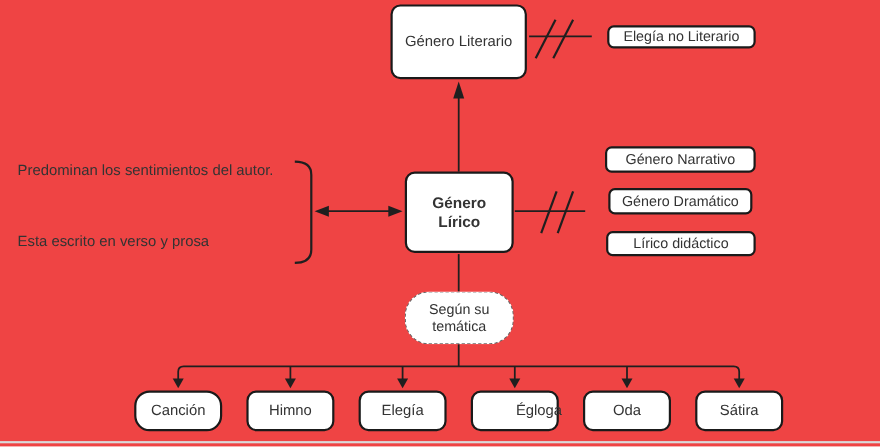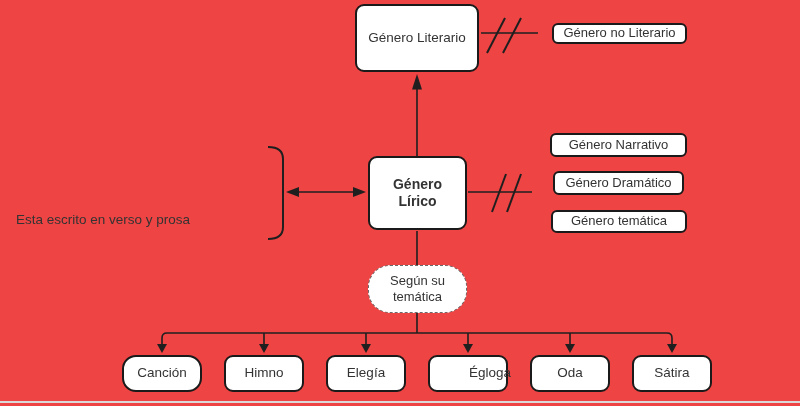--- a/index.html
+++ b/index.html
@@ -103,41 +103,42 @@
       <polygon points="565,344 575,344 570,353"></polygon>
       <polygon points="667,344 677,344 672,353"></polygon>
     </g>
   </svg>
 
   <div class="node rounded-lg big" style="left:355px; top:4px; width:124px; height:68px;">
     <span>Género Literario</span>
   </div>
 
   <div class="node rounded-sm" style="left:552px; top:23px; width:135px; height:21px;">
-    <span>Género no Literario</span>
+    <span>Elegía no Literario</span>
   </div>
 
   <div class="node rounded-lg bold" style="left:368px; top:156px; width:99px; height:74px; padding:0 12px;">
     <span>Género Lírico</span>
   </div>
 
   <div class="node rounded-sm" style="left:550px; top:133px; width:137px; height:24px;">
     <span>Género Narrativo</span>
   </div>
   <div class="node rounded-sm" style="left:553px; top:171px; width:131px; height:24px;">
     <span>Género Dramático</span>
   </div>
   <div class="node rounded-sm" style="left:551px; top:210px; width:136px; height:23px;">
-    <span>Género temática</span>
+    <span>Lírico didáctico</span>
   </div>
 
   <div class="node dashed" style="left:368px; top:265px; width:99px; height:48px; padding:0 12px;">
     <span>Según su temática</span>
   </div>
 
+  <div class="note" style="top:147px;">Predominan los sentimientos del autor.</div>
   <div class="note" style="top:212px;">Esta escrito en verso y prosa</div>
 
   <div class="node rounded-lg big" style="left:122px; top:355px; width:80px; height:37px;border-radius:14px;">
     <span>Canción</span>
   </div>
   <div class="node rounded-lg big" style="left:326px; top:355px; width:80px; height:37px;">
     <span>Elegía</span>
   </div>
   <div class="node rounded-lg big" style="left:224px; top:355px; width:80px; height:37px;">
     <span>Himno</span>

